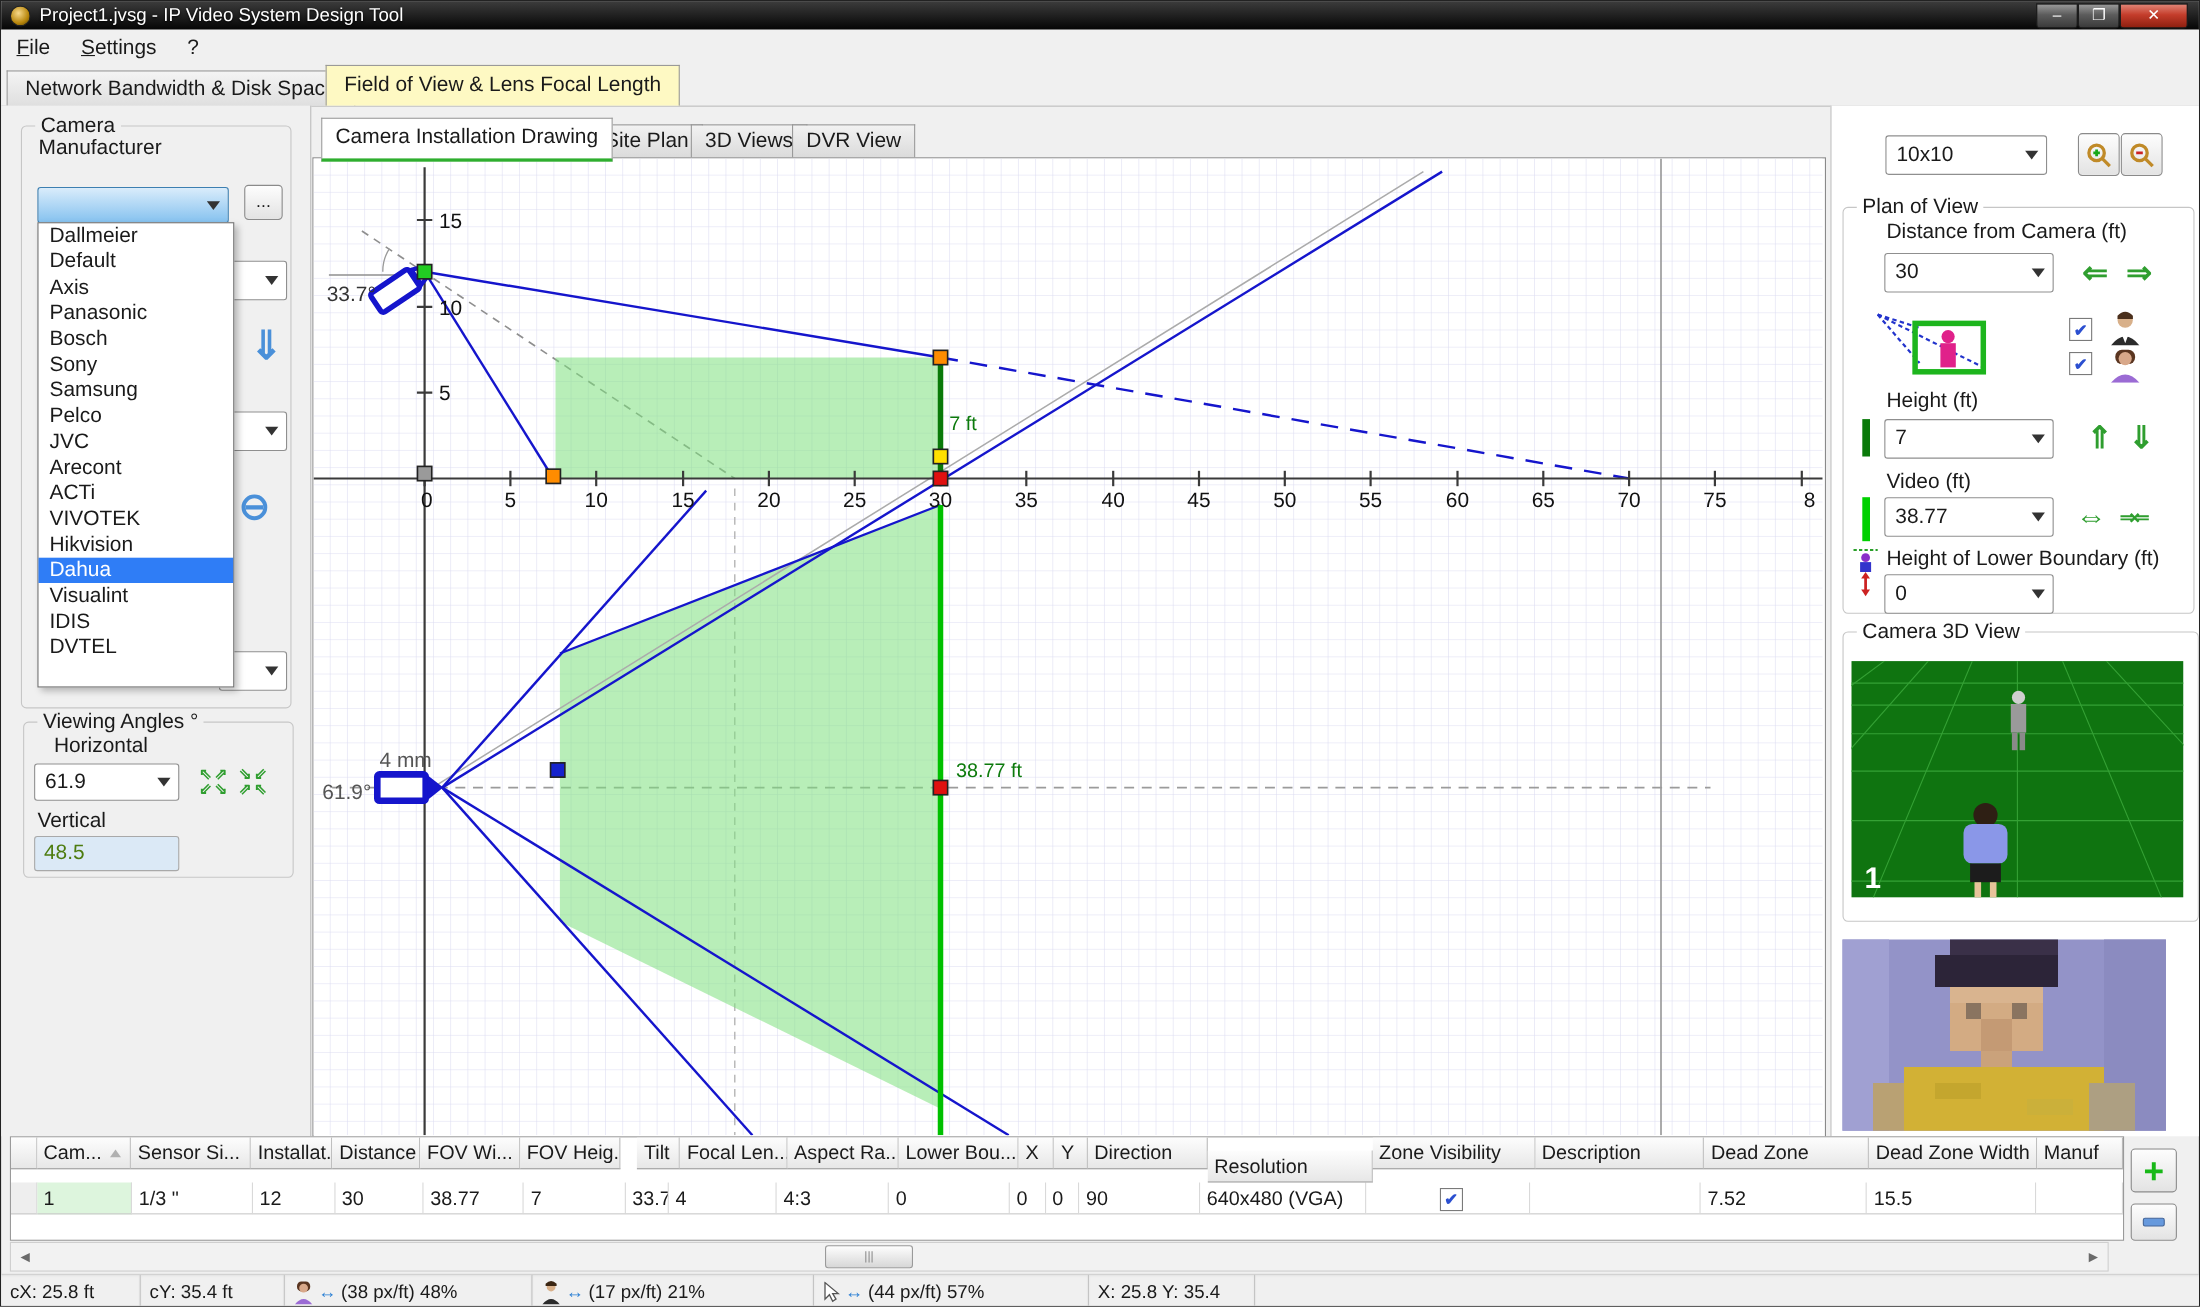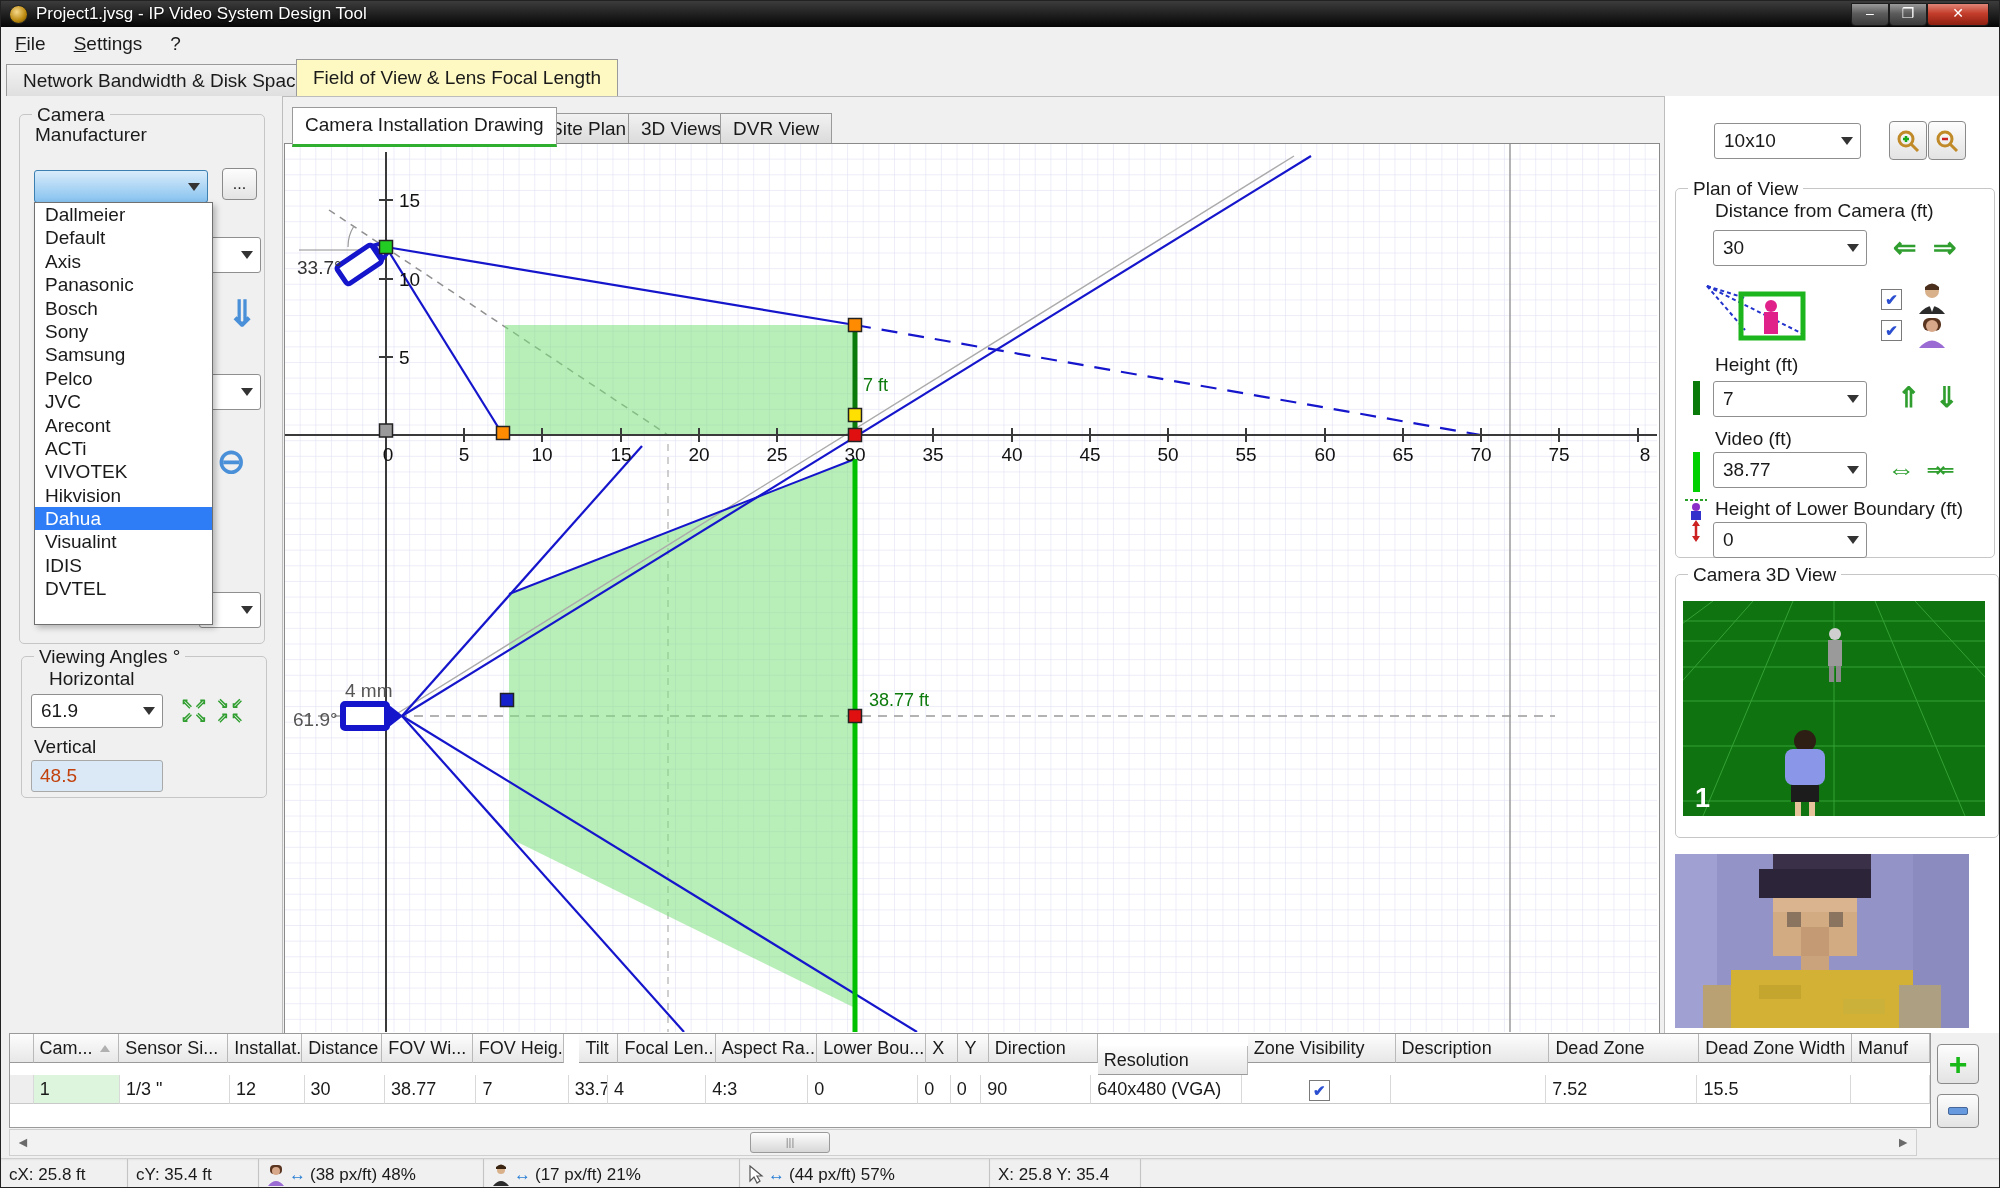--- a/index.html
+++ b/index.html
@@ -40,21 +40,21 @@
   .combo.focus{background:linear-gradient(#d9ecfb,#86c2ef);border-color:#3c7fb1;}
   .droplist{background:#fff;border:1px solid #707070;box-shadow:3px 3px 6px rgba(0,0,0,.25);
             font-size:19px;z-index:40;}
   .dlitem{height:23.4px;line-height:23.4px;padding-left:10px;white-space:nowrap;}
   .dlitem.sel{background:#2f7df6;color:#fff;}
   .btn{background:linear-gradient(#fdfdfd,#e3e3e3);border:1px solid #8a8a8a;border-radius:4px;
        display:flex;align-items:center;justify-content:center;}
   .garr{color:#2f9e2f;font-weight:bold;line-height:1;}
   .blueglyph{color:#4a90d9;font-weight:bold;line-height:1;}
   .readonly{background:#dbe9f6;border:1px solid #a9a9a9;border-radius:3px;padding-left:8px;
-            font-size:19px;color:#c2410c;display:flex;align-items:center;}
+            font-size:19px;color:#4d7c0f;display:flex;align-items:center;}
   .arrcluster{display:grid;grid-template-columns:14px 14px;font-size:14px;color:#2f9e2f;
               font-weight:bold;line-height:14px;}
   
   .dtab{position:absolute;font-size:19px;background:linear-gradient(#f2f2f2,#dadada);
         border:1px solid #9a9a9a;border-bottom:none;height:30px;line-height:30px;padding:0 12px;top:112px;}
   .dtab.active{height:36px;line-height:34px;top:106px;background:#fff;z-index:3;border-bottom:3px solid #2fae2f;}
   
   .tablewrap{left:8px;top:1032px;width:1920px;height:93px;background:#fff;border:1px solid #9a9a9a;
              overflow:hidden;}
   .trow{display:flex;}

